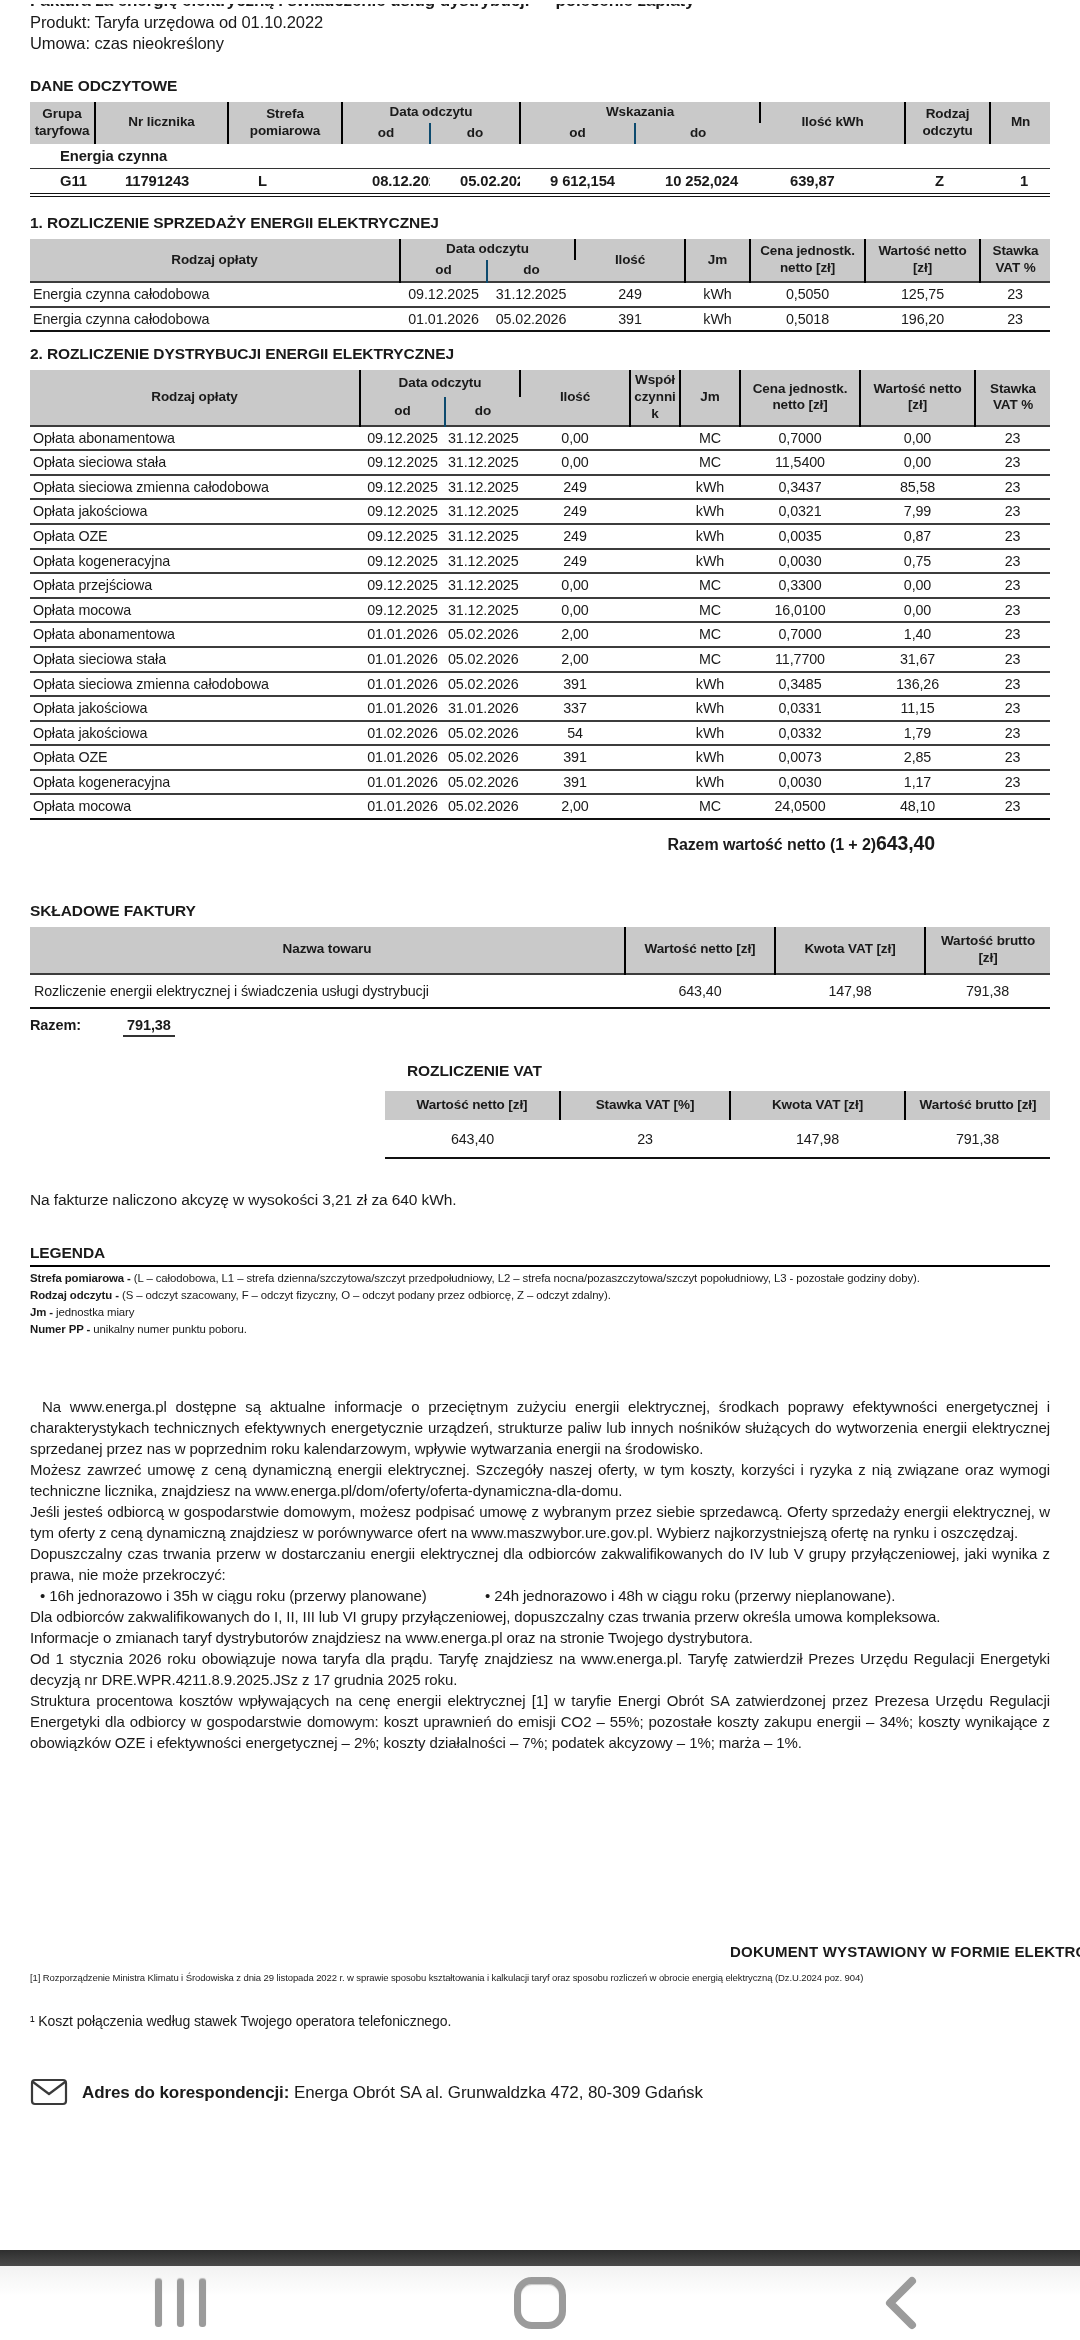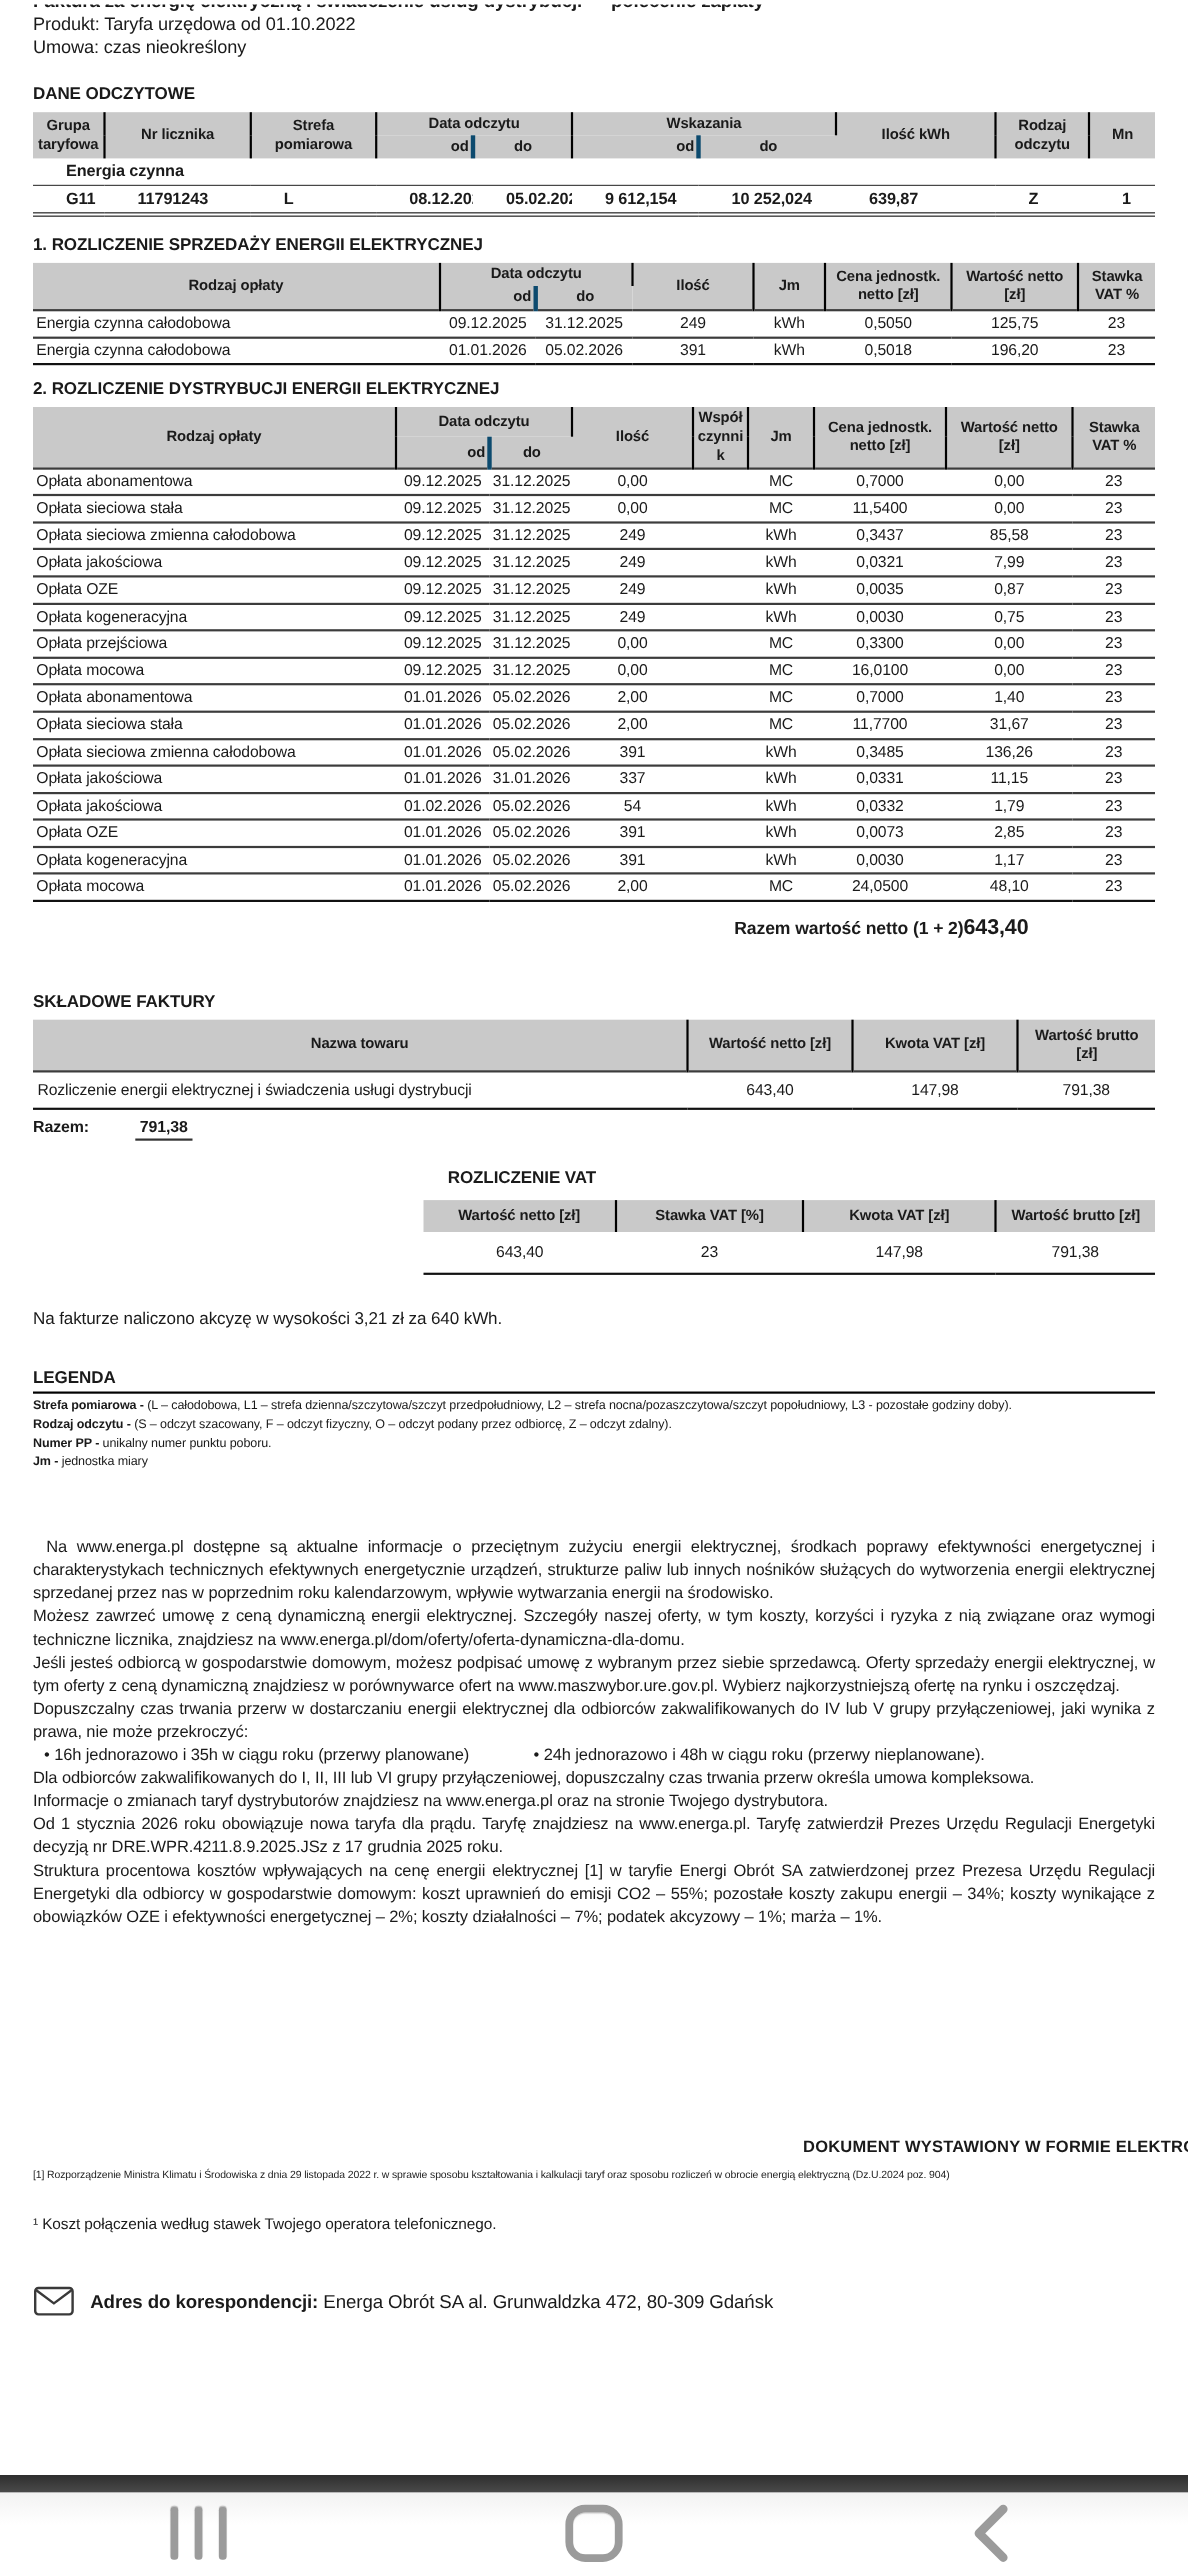--- a/index.html
+++ b/index.html
@@ -13,21 +13,21 @@
   .topfrag span { display:block; font-weight:bold; font-size:17px; line-height:20px; margin-top:-13px; }
 
   .prodline { font-size:16.5px; line-height:21px; }
 
   .sec-title { font-weight:bold; font-size:15.5px; line-height:20px; }
 
   table { border-collapse:collapse; width:1020px; table-layout:fixed; }
   thead th { background:#c9c9c9; font-size:13.5px; font-weight:bold; text-align:center;
              padding:2px 2px; line-height:1.25; border-right:2px solid #000; }
   thead th:last-child { border-right:none; }
-  thead th.thin-r { border-right:4px solid #0c4a6e;text-align:right; }
+  thead th.thin-r { border-right:2px solid #0c4a6e; }
   thead th.wrap { overflow-wrap:anywhere; }
   tbody td { font-size:14.3px; text-align:center; padding:2px 3px; line-height:1.3;
              overflow:hidden; white-space:nowrap; }
   tbody td.al { text-align:left; }
   tbody tr { border-top:2px solid #3c3c3c; }
   table.endcap { border-bottom:4px double #111; }
   table.endcap2 { border-bottom:2px solid #111; }
   tr.group-row { border-top:none; }
   tr.group-row td { font-weight:bold; text-align:left; padding:3px 3px 2px 30px; font-size:14.8px; }
   tr.group-row { border-bottom:1.5px solid #333; }
@@ -501,22 +501,22 @@
       </table>
     </div>
 
     <div class="akcyza">Na fakturze naliczono akcyzę w wysokości 3,21 zł za 640 kWh.</div>
 
     <div class="legenda">
       <div class="sec-title">LEGENDA</div>
       <div class="leg-wrap">
         <div class="leg-item"><b>Strefa pomiarowa -</b><span> (L – całodobowa, L1 – strefa dzienna/szczytowa/szczyt przedpołudniowy, L2 – strefa nocna/pozaszczytowa/szczyt popołudniowy, L3 - pozostałe godziny doby).</span></div>
         <div class="leg-item"><b>Rodzaj odczytu -</b><span> (S – odczyt szacowany, F – odczyt fizyczny, O – odczyt podany przez odbiorcę, Z – odczyt zdalny).</span></div>
+        <div class="leg-item"><b>Jm -</b><span> jednostka miary</span></div>
         <div class="leg-item"><b>Numer PP -</b><span> unikalny numer punktu poboru.</span></div>
-        <div class="leg-item"><b>Jm -</b><span> jednostka miary</span></div>
       </div>
     </div>
 
     <div class="info">
       <p class="indent">Na www.energa.pl dostępne są aktualne informacje o przeciętnym zużyciu energii elektrycznej, środkach poprawy efektywności energetycznej i charakterystykach technicznych efektywnych energetycznie urządzeń, strukturze paliw lub innych nośników służących do wytworzenia energii elektrycznej sprzedanej przez nas w poprzednim roku kalendarzowym, wpływie wytwarzania energii na środowisko.</p>
       <p>Możesz zawrzeć umowę z ceną dynamiczną energii elektrycznej. Szczegóły naszej oferty, w tym koszty, korzyści i ryzyka z nią związane oraz wymogi techniczne licznika, znajdziesz na www.energa.pl/dom/oferty/oferta-dynamiczna-dla-domu.</p>
       <p>Jeśli jesteś odbiorcą w gospodarstwie domowym, możesz podpisać umowę z wybranym przez siebie sprzedawcą. Oferty sprzedaży energii elektrycznej, w tym oferty z ceną dynamiczną znajdziesz w porównywarce ofert na www.maszwybor.ure.gov.pl. Wybierz najkorzystniejszą ofertę na rynku i oszczędzaj.</p>
       <p>Dopuszczalny czas trwania przerw w dostarczaniu energii elektrycznej dla odbiorców zakwalifikowanych do IV lub V grupy przyłączeniowej, jaki wynika z prawa, nie może przekroczyć:</p>
       <div class="bullets">
         <span class="b1">•  16h jednorazowo i 35h w ciągu roku (przerwy planowane)</span>

